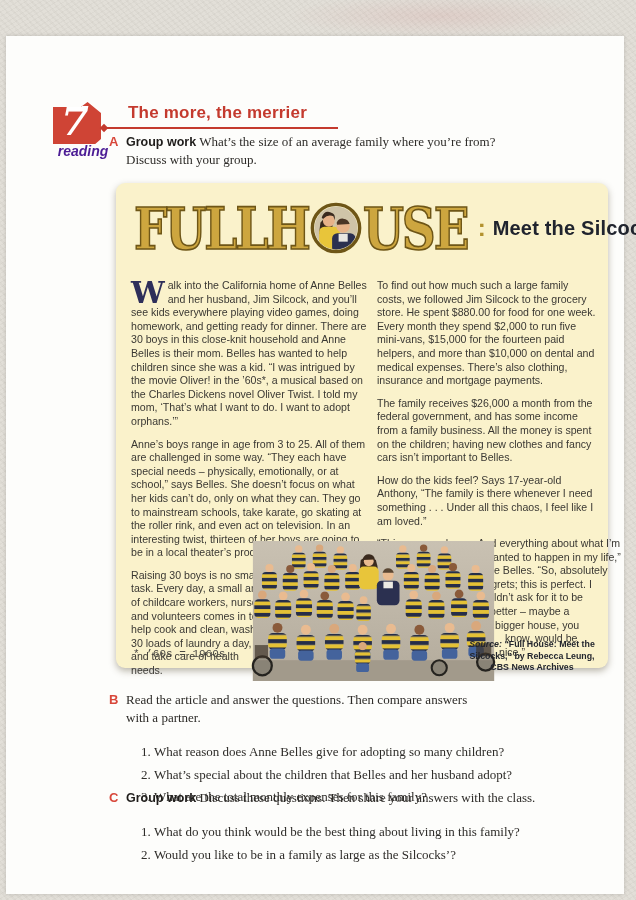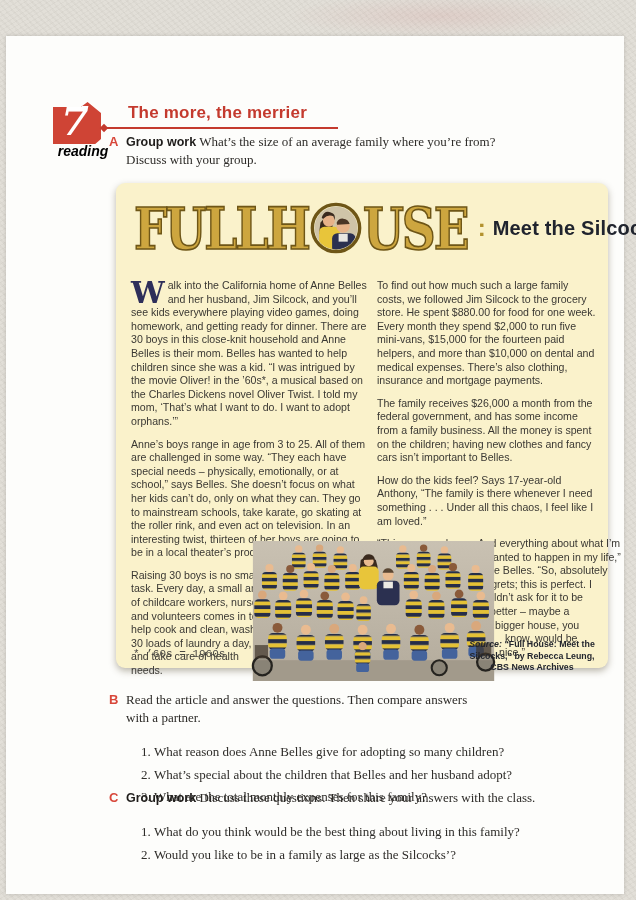--- a/index.html
+++ b/index.html
@@ -26,21 +26,21 @@
     clip-path:polygon(0 12%, 58% 12%, 72% 0, 100% 26%, 100% 88%, 88% 100%, 0 100%);
   }
   .unit-num {
     position:absolute; left:8px; top:-4px; width:100%;
     font-family:"DejaVu Serif", serif; font-style:italic; font-weight:bold;
     font-size:40px; color:#ffffff; line-height:46px;
   }
   .reading-label {
     position:absolute; left:36px; top:107px; width:82px; text-align:center;
     font-family:"Liberation Sans", sans-serif; font-style:italic; font-weight:bold;
-    font-size:14px; color:#000000;
+    font-size:14px; color:#4c1d95;
   }
   .lesson-title {
     position:absolute; left:122px; top:67px;
     font-family:"Liberation Sans", sans-serif; font-weight:bold;
     font-size:17px; color:#c43a2e; letter-spacing:.2px;text-align:center;
   }
   .title-rule {
     position:absolute; left:99px; top:91px; width:233px; height:2px; background:#c43a2e;
   }
   .title-rule .diamond {

